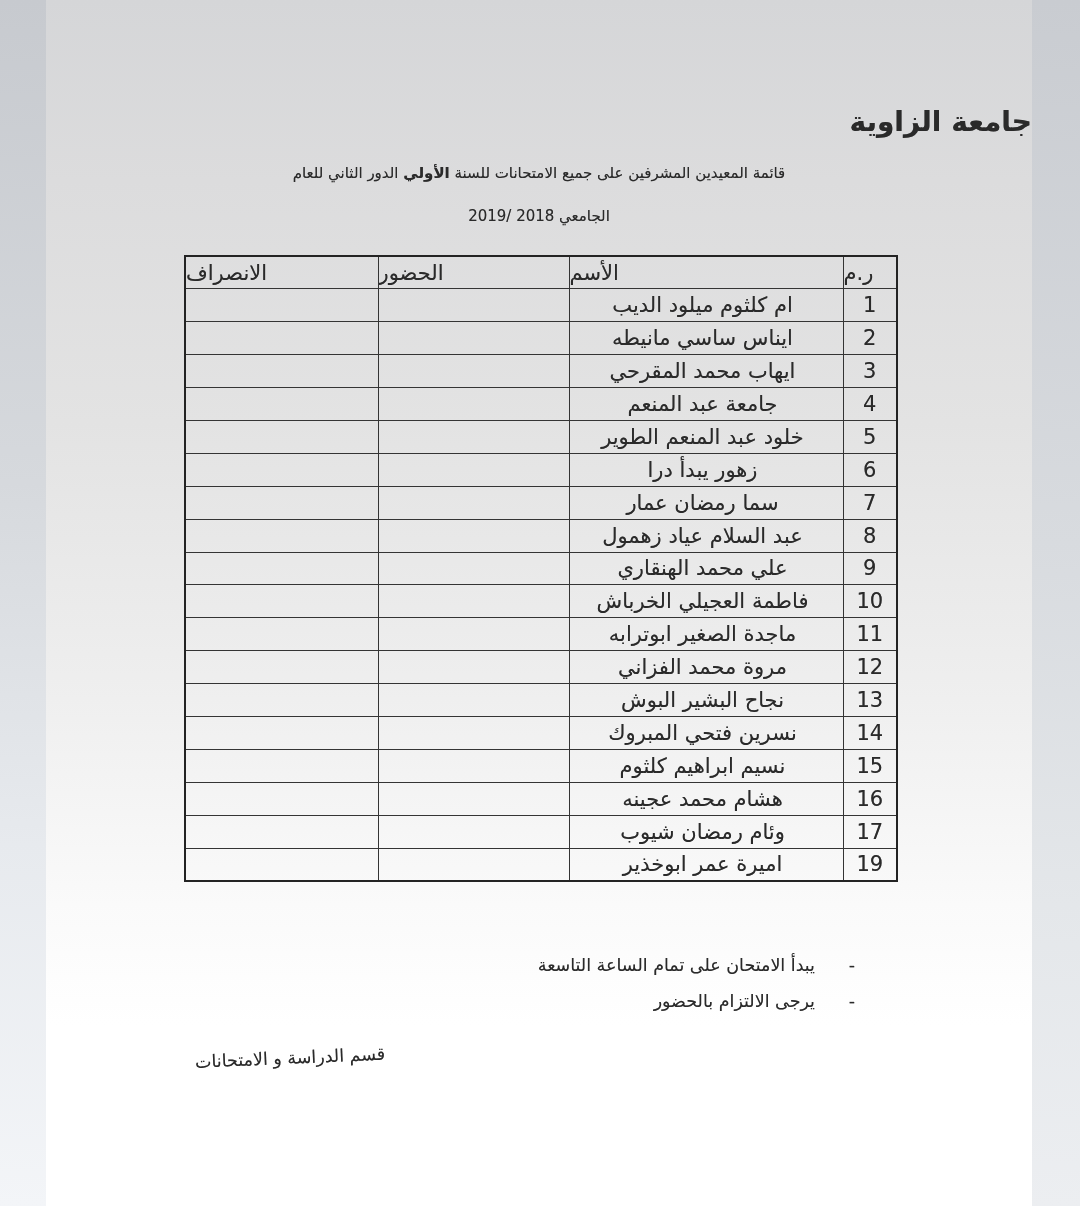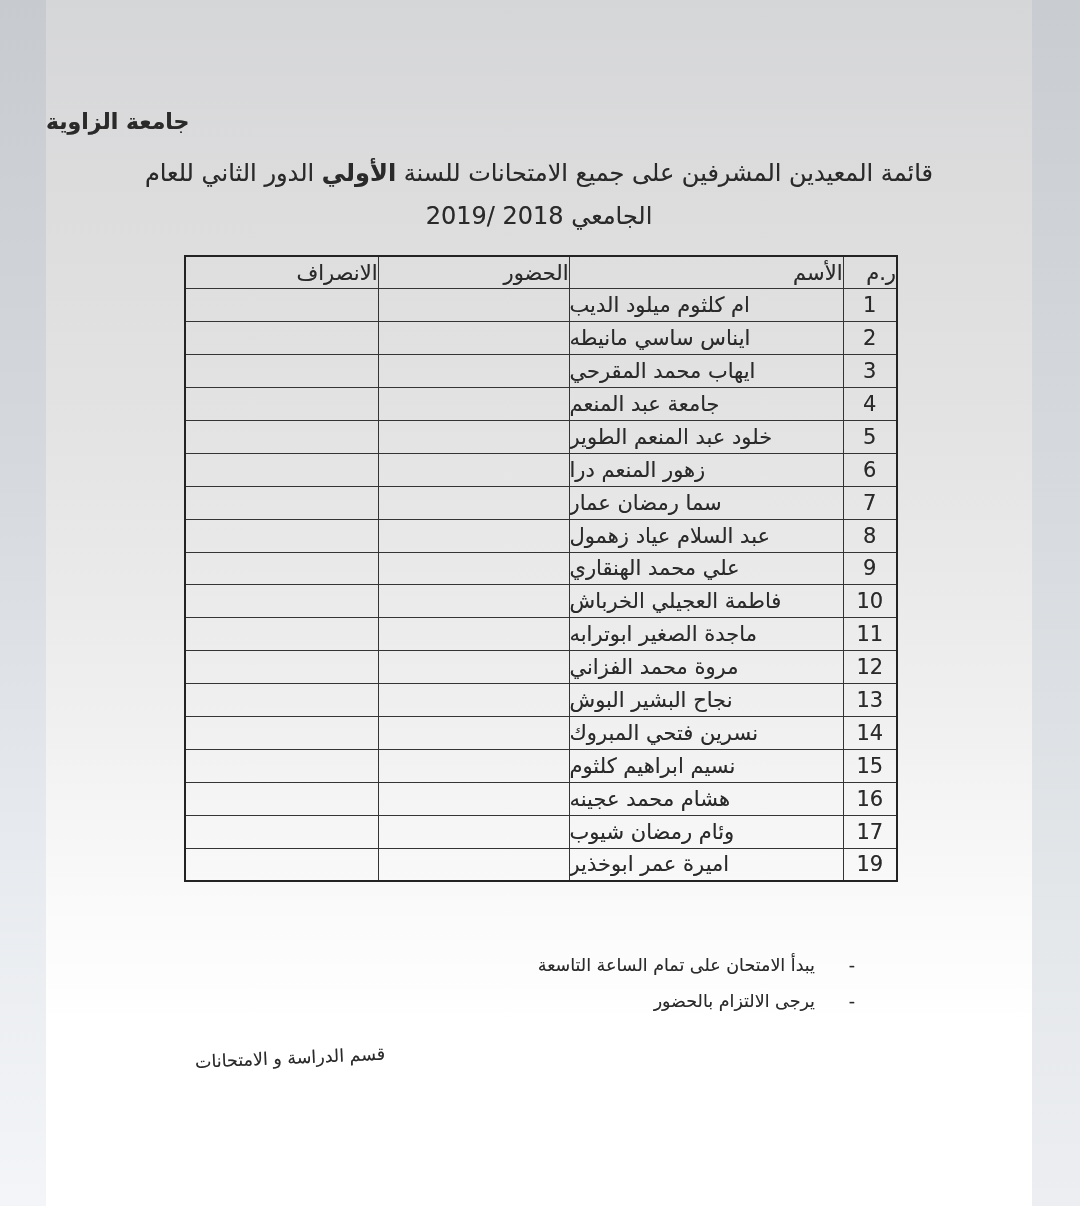--- a/index.html
+++ b/index.html
@@ -20,51 +20,52 @@
     position: absolute; right: 0; top: 0; width: 48px; height: 100%;
     background: linear-gradient(180deg, #c9ccd1 0%, #d8dbdf 45%, #e4e7ea 75%, #eceef1 100%);
   }
   .photo {
     position: absolute; left: 46px; top: 0; width: 986px; height: 1206px;
     background: linear-gradient(180deg, #d5d6d8 0%, #dcdcdd 15%, #e3e3e3 35%,
                                 #efefef 58%, #fafafa 75%, #ffffff 85%, #ffffff 100%);
   }
   .doc-title {
     position: absolute; top: 102px; left: 0; width: 100%;
-    text-align: left; direction: rtl;
-    font-size: 22px; font-weight: bold; line-height: 40px;
+    text-align: right; direction: rtl;
+    font-size: 28px; font-weight: bold; line-height: 40px;
     text-shadow: 0 0 0.5px rgba(40,40,40,0.55);
+    padding-left: 44px;
   }
   .doc-subtitle {
     position: absolute; top: 152px; left: 0; width: 100%;
     text-align: center; direction: rtl;
-    font-size: 24px; line-height: 43px;
+    font-size: 15px; line-height: 43px;
     text-shadow: 0 0 0.4px rgba(40,40,40,0.45);
   }
   .doc-subtitle b { font-weight: bold; }
   table.supervisors {
     position: absolute; top: 255px; left: 138px; width: 712px;
     border-collapse: collapse; direction: rtl; table-layout: fixed;
     border: 2.5px solid #232323;
   }
   .supervisors th, .supervisors td {
     border: 1.7px solid #343434;
     padding: 0; font-weight: normal;
     font-size: 21px; vertical-align: middle;
     overflow: hidden; white-space: nowrap;
     text-shadow: 0 0 0.4px rgba(40,40,40,0.45);
   }
   .supervisors tr { height: 32.9px; }
   .col-num  { width: 54px;  }
   .col-name { width: 274px; }
   .col-att  { width: 191px; }
   .col-dep  { width: 193px; }
-  .supervisors th { text-align: right; }
+  .supervisors th { text-align: left; }
   td.c-num  { text-align: center; font-size: 21px; }
-  td.c-name { text-align: left; padding-right: 7px; }
+  td.c-name { text-align: center; padding-right: 7px; }
   .notes {
     position: absolute; top: 955px; right: 177px;
     direction: rtl; font-size: 17.5px;
     text-shadow: 0 0 0.4px rgba(40,40,40,0.4);
   }
   .note { display: flex; direction: rtl; align-items: baseline; height: 36px; }
   .note .dash { width: 14px; }
   .note .note-text { margin-right: 26px; }
   .signature {
     position: absolute; left: 149px; top: 1052px;
@@ -129,21 +130,21 @@
           <td></td>
         </tr>
       <tr>
           <td class="c-num">5</td>
           <td class="c-name">خلود عبد المنعم الطوير</td>
           <td></td>
           <td></td>
         </tr>
       <tr>
           <td class="c-num">6</td>
-          <td class="c-name">زهور المنعم درا</td>
+          <td class="c-name">زهور يبدأ درا</td>
           <td></td>
           <td></td>
         </tr>
       <tr>
           <td class="c-num">7</td>
           <td class="c-name">سما رمضان عمار</td>
           <td></td>
           <td></td>
         </tr>
       <tr>

